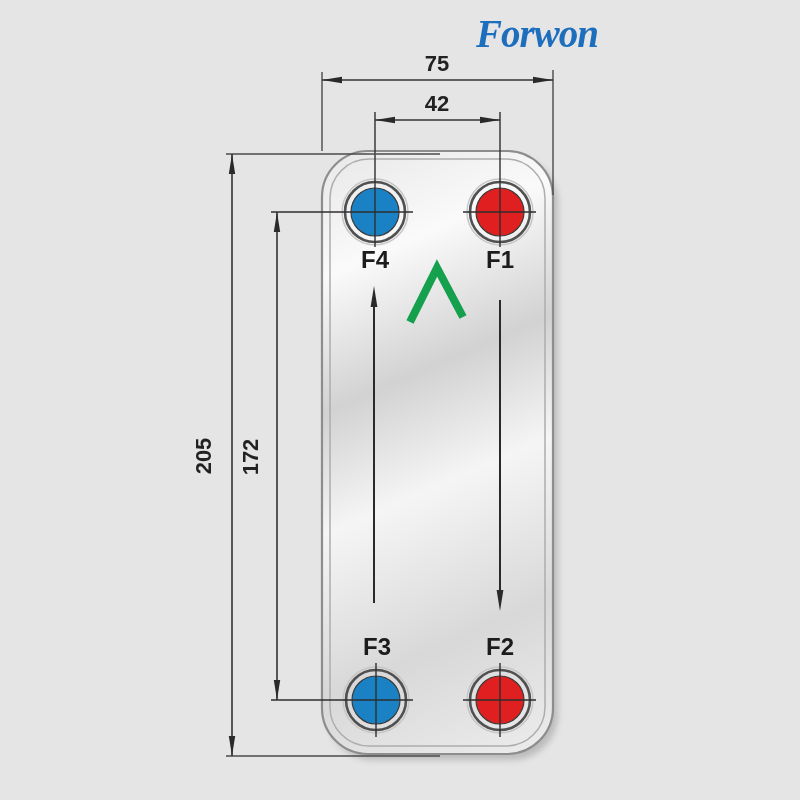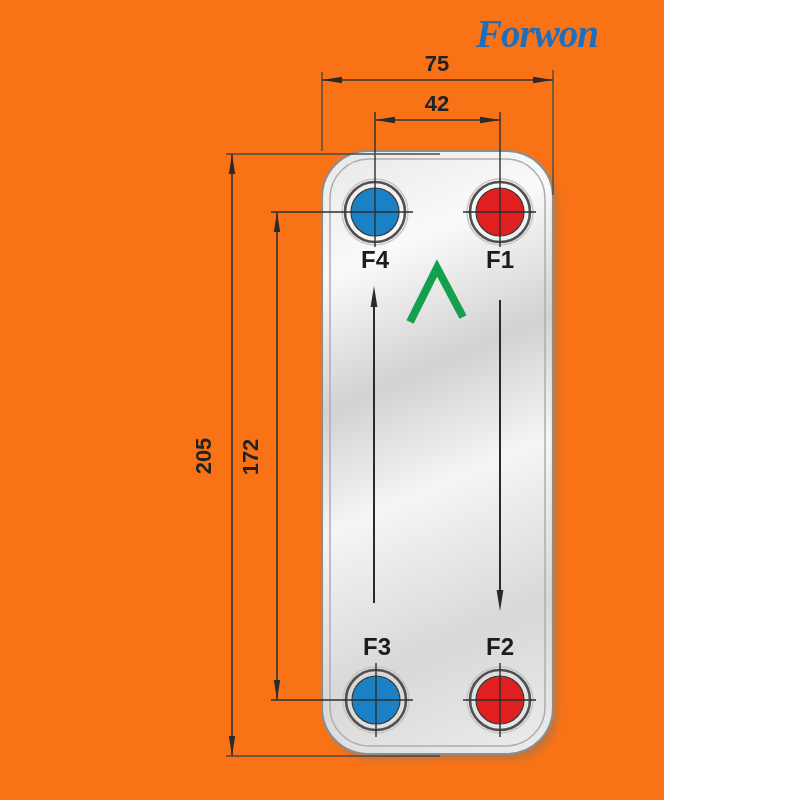--- a/index.html
+++ b/index.html
@@ -1,16 +1,16 @@
 <!DOCTYPE html>
 <html><head>
 <meta charset="utf-8">
 <style>
   html,body{margin:0;padding:0;background:#fff;}
-  .page{position:relative;width:664px;height:800px;background:#f97316;overflow:hidden;
+  .page{position:relative;width:800px;height:800px;background:#e5e5e5;overflow:hidden;
         font-family:"Liberation Sans",sans-serif;}
   svg{display:block;}
   .dim-text{font-family:"Liberation Sans",sans-serif;font-weight:700;font-size:22px;fill:#222222;}
   .port-text{font-family:"Liberation Sans",sans-serif;font-weight:700;font-size:24px;fill:#1c1c1c;}
   .logo-text{font-family:"Liberation Serif",serif;font-style:italic;font-weight:700;
              font-size:39px;fill:#1d6fbe;letter-spacing:-1px;}
   .dimline{stroke:#333333;stroke-width:1.6;fill:none;}
   .extline{stroke:#4a4a4a;stroke-width:1.4;fill:none;}
   .crossline{stroke:#2e2e2e;stroke-width:1.4;fill:none;}
   .flowline{stroke:#2a2a2a;stroke-width:2;fill:none;}

